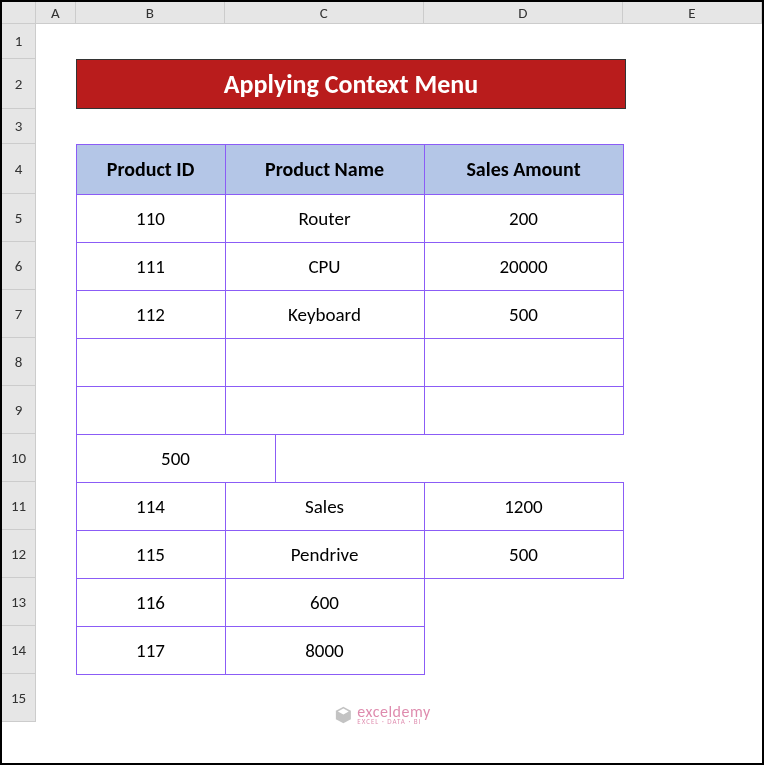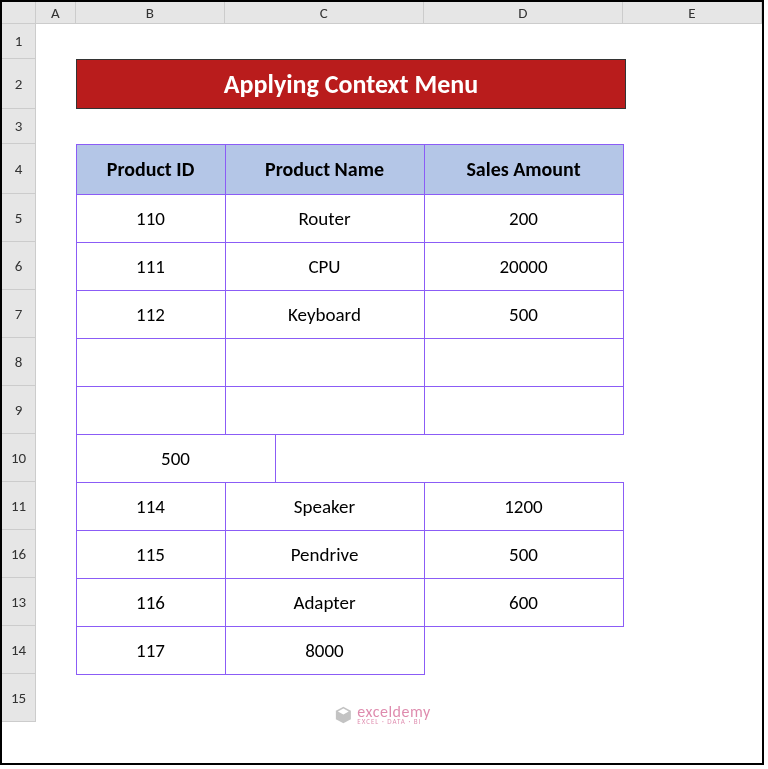--- a/index.html
+++ b/index.html
@@ -169,21 +169,21 @@
       <div class="row-header rh-2">2</div>
       <div class="row-header rh-3">3</div>
       <div class="row-header rh-4">4</div>
       <div class="row-header rh-d">5</div>
       <div class="row-header rh-d">6</div>
       <div class="row-header rh-d">7</div>
       <div class="row-header rh-d">8</div>
       <div class="row-header rh-d">9</div>
       <div class="row-header rh-d">10</div>
       <div class="row-header rh-d">11</div>
-      <div class="row-header rh-d">16</div>
+      <div class="row-header rh-d">12</div>
       <div class="row-header rh-d">13</div>
       <div class="row-header rh-d">14</div>
       <div class="row-header rh-d">15</div>
     </div>
     <div class="grid">
       <div class="title-banner">Applying Context Menu</div>
       <div class="data-table">
         <div class="dt-row dt-header-row">
           <div class="dt-cell dt-header dt-c1">Product ID</div>
           <div class="dt-cell dt-header dt-c2">Product Name</div>
@@ -212,31 +212,30 @@
         <div class="dt-row">
           <div class="dt-cell dt-c1"></div>
           <div class="dt-cell dt-c2"></div>
           <div class="dt-cell dt-c3"></div>
         </div>
         <div class="dt-row">
           <div class="dt-cell dt-c3">500</div>
         </div>
         <div class="dt-row">
           <div class="dt-cell dt-c1">114</div>
-          <div class="dt-cell dt-c2">Speaker</div>
+          <div class="dt-cell dt-c2">Sales</div>
           <div class="dt-cell dt-c3">1200</div>
         </div>
         <div class="dt-row">
           <div class="dt-cell dt-c1">115</div>
           <div class="dt-cell dt-c2">Pendrive</div>
           <div class="dt-cell dt-c3">500</div>
         </div>
         <div class="dt-row">
           <div class="dt-cell dt-c1">116</div>
-          <div class="dt-cell dt-c2">Adapter</div>
           <div class="dt-cell dt-c3">600</div>
         </div>
         <div class="dt-row">
           <div class="dt-cell dt-c1">117</div>
           <div class="dt-cell dt-c3">8000</div>
         </div>
       </div>
     </div>
   </div>
 

